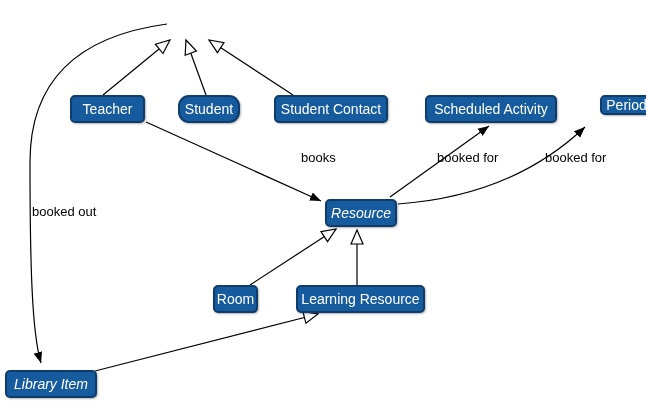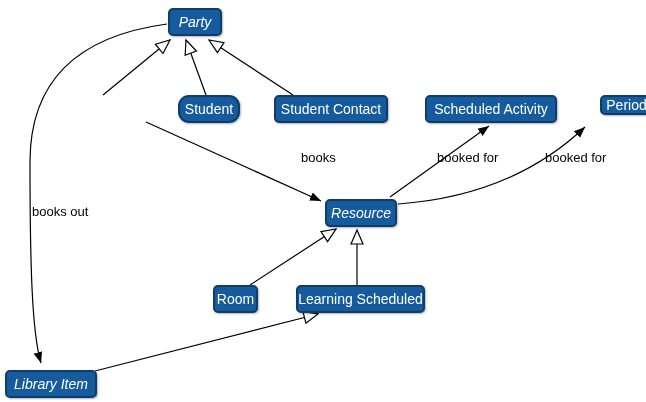--- a/index.html
+++ b/index.html
@@ -42,40 +42,40 @@
       <path d="M250,285 L336,229" marker-end="url(#gen)"></path>
       <path d="M357,285 L357,230" marker-end="url(#gen)"></path>
       <path d="M95,371 L318,314" marker-end="url(#gen)"></path>
       <path d="M146,122 L321,201" marker-end="url(#arr)"></path>
       <path d="M390,197 L489,126" marker-end="url(#arr)"></path>
       <path d="M398,204 Q512,196 585,127" marker-end="url(#arr)"></path>
       <path d="M167,24 C78,36 30,80 30,162 C30,266 32,333 41,363" marker-end="url(#arr)"></path>
     </g>
   </svg>
 
-  <div class="node italic" style="left:168px;top:8px;width:54px;height:28px;">Party</div>
 
+  <div class="node" style="left:70px;top:95px;width:75px;height:28px;">Teacher</div>
 
   <div class="node" style="left:178px;top:95px;width:62px;height:28px;border-radius:11px;">Student</div>
 
   <div class="node" style="left:425px;top:95px;width:132px;height:28px;">Scheduled Activity</div>
 
   <div class="node" style="left:274px;top:95px;width:114px;height:28px;">Student Contact</div>
 
   <div class="node" style="left:588px;top:95px;width:53px;height:20px;margin-left:12px;">Period</div>
 
   <div class="node" style="left:213px;top:285px;width:45px;height:28px;">Room</div>
 
   <div class="node italic" style="left:325px;top:199px;width:72px;height:28px;">Resource</div>
 
-  <div class="node" style="left:296px;top:285px;width:129px;height:28px;">Learning Scheduled</div>
+  <div class="node" style="left:296px;top:285px;width:129px;height:28px;">Learning Resource</div>
 
   <div class="node" style="left:5px;top:370px;width:92px;height:28px;font-style:italic;">Library Item</div>
 
   <div class="edge-label" style="left:253px;top:150px;padding-left:48px;">books</div>
 
   <div class="edge-label" style="left:437px;top:150px;">booked for</div>
 
   <div class="edge-label" style="left:545px;top:150px;">booked for</div>
 
-  <div class="edge-label" style="left:32px;top:204px;">books out</div>
+  <div class="edge-label" style="left:32px;top:204px;">booked out</div>
 
 </div>
 
 </body></html>

